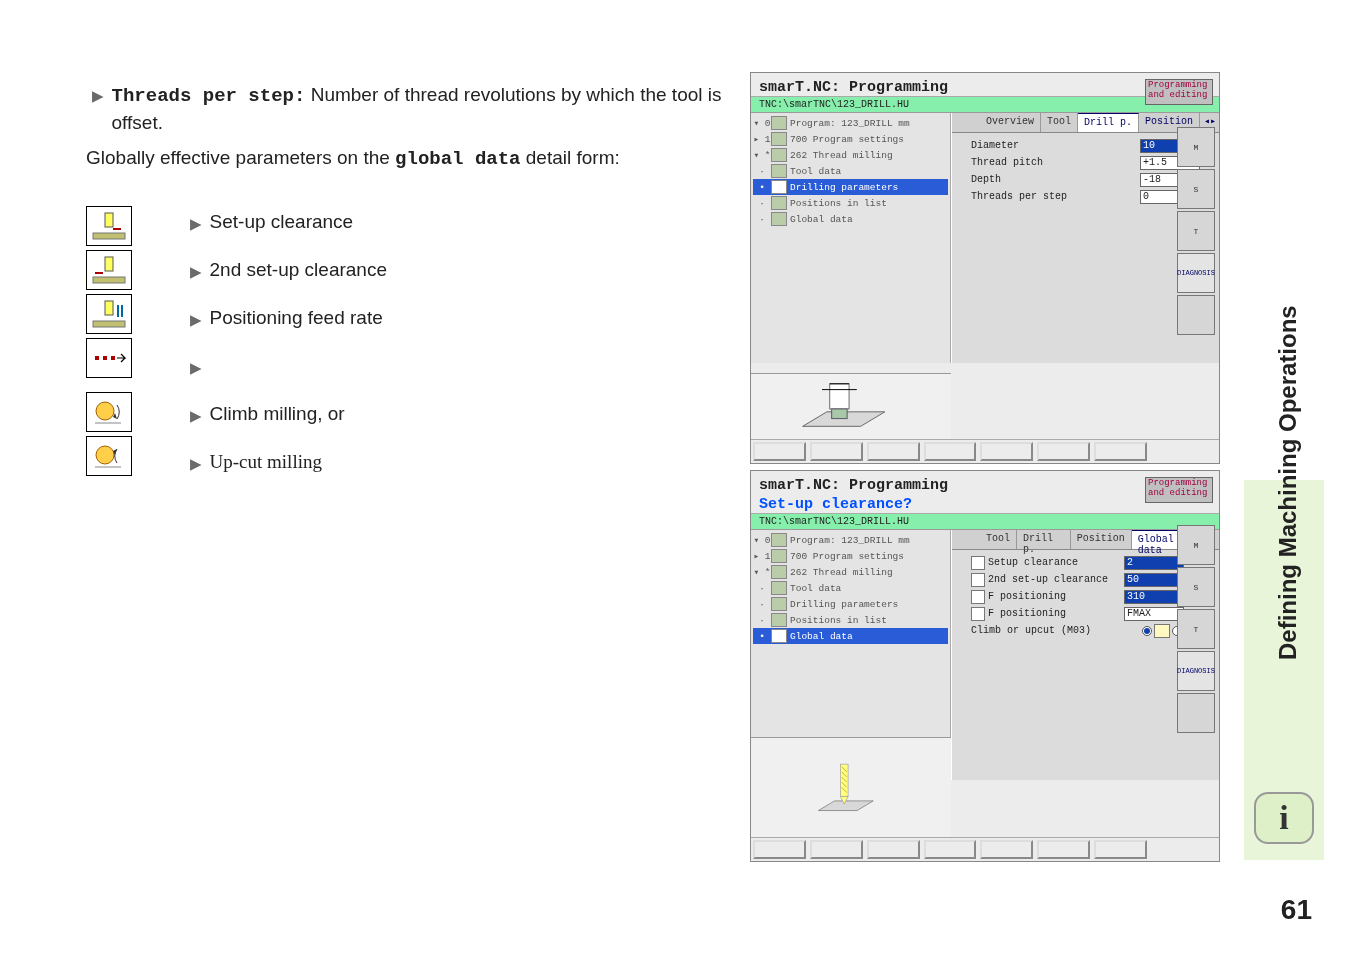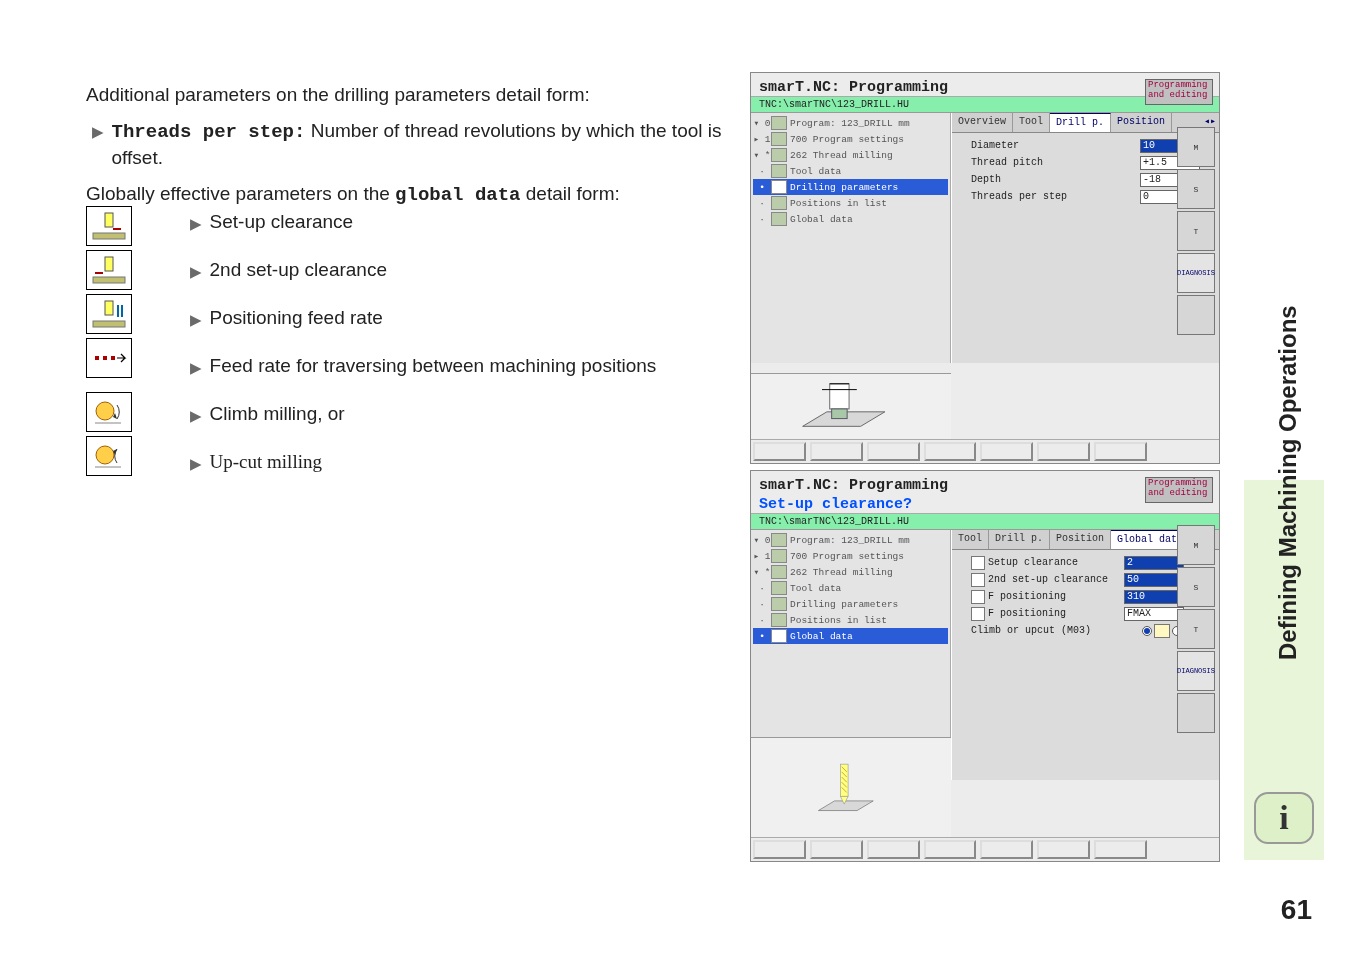--- a/index.html
+++ b/index.html
@@ -114,21 +114,21 @@
   }
   .tree .node { display:flex; align-items:center; height:16px; font-size:9.5px; color:#555; white-space:nowrap;}
   .tree .node .ico { width:16px; height:14px; margin-right:3px; background:#bca; border:1px solid #888; flex:0 0 auto;}
   .tree .node.sel { background:#2a5cd8; color:#fff;}
   .tree .node.sel .ico { background:#fff; }
   .tree .node .mk { width:18px; text-align:center; flex:0 0 auto;}
   .form {
     flex:1; background:#dcdcdc; border-left:1px solid #fff;
     display:flex; flex-direction:column;
   }
-  .tabs { display:flex; height:20px; background:#d0d0d0; border-bottom:1px solid #888; font-size:10px;}
+  .tabs { display:flex; height:20px; background:#d0d0d0; border-bottom:1px solid #888; font-size:10px;padding-left:28px;}
   .tabs .tab { padding:3px 6px; border-right:1px solid #999; color:#333;}
   .tabs .tab.active { background:#fff; color:#006; border-top:1px solid #006;}
   .tabs .tab.last { color:#006;}
   .tabs .scroll { margin-left:auto; padding:2px 3px; font-size:10px; color:#006;}
   .fields { padding:4px 19px; font-size:10px;}
   .frow { display:flex; align-items:center; height:17px;}
   .frow .lbl { flex:1; }
   .frow .val { width:60px; background:#fff; border:1px solid #666; padding:0 2px; height:14px; font-size:10px; text-align:left;}
   .frow .val.blue { background:#1040b0; color:#fff;}
   .frow .fi { width:14px; height:14px; border:1px solid #777; margin-right:3px; background:#fff; font-size:8px; text-align:center;}
@@ -161,21 +161,20 @@
   <span>Defining Machining Operations</span>
 </div>
 
 <div class="info-box">
   <span>i</span>
 </div>
 
 <div class="page-num">61</div>
 
 <div class="left-col">
-  <div class="para1">Additional parameters on the drilling parameters detail form:</div>
   <div class="bullet-row">
     <div class="tri">▶</div>
     <div class="bullet-text">
       <span class="mono">Threads per step:</span><span> Number of thread revolutions by which the tool is offset.</span>
     </div>
   </div>
   <div class="para2">
     <span>Globally effective parameters on the </span><span class="mono">global data</span><span> detail form:</span>
   </div>
 </div>
@@ -238,21 +237,20 @@
   <div class="brow">
       <div class="tri">▶</div>
       <span style="font-size:19px;">2nd set-up clearance</span>
     </div>
   <div class="brow">
       <div class="tri">▶</div>
       <span style="font-size:19px;">Positioning feed rate</span>
     </div>
   <div class="brow">
       <div class="tri">▶</div>
-      <span style="font-size:19px;">Feed rate for traversing between machining positions</span>
     </div>
   <div class="brow">
       <div class="tri">▶</div>
       <span style="font-size:19px;">Climb milling, or</span>
     </div>
   <div class="brow">
       <div class="tri">▶</div>
       <span style="font-size:19px;font-family:Liberation Serif, serif;">Up-cut milling</span>
     </div>
 </div>

